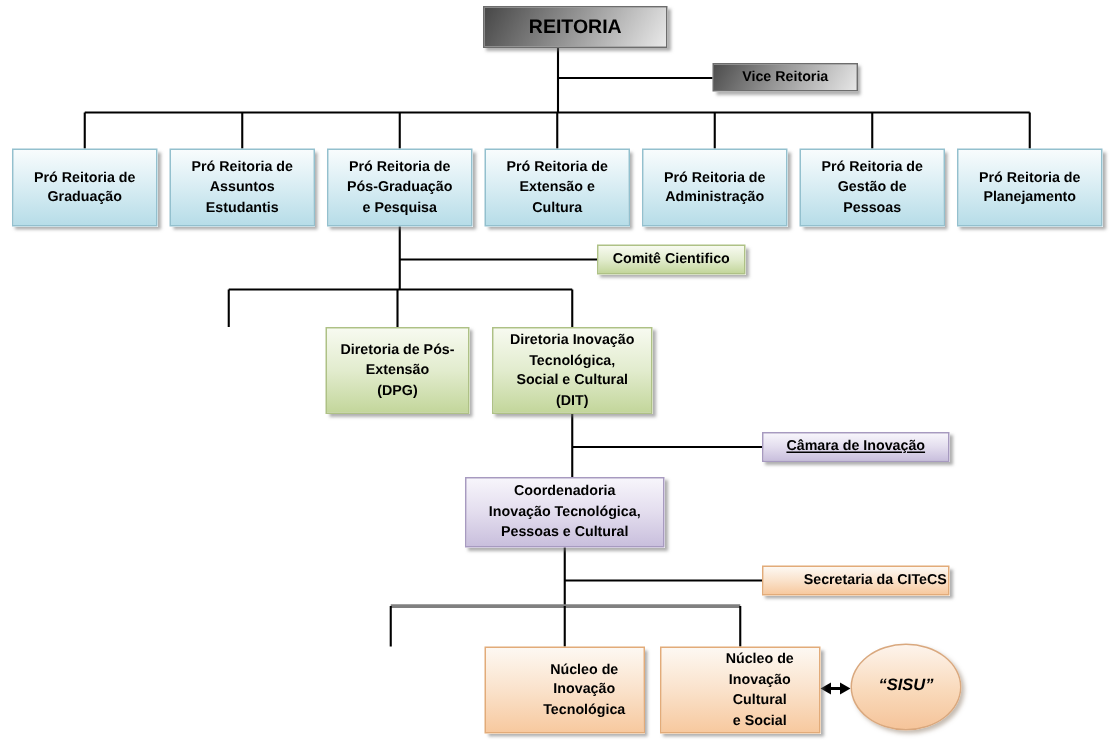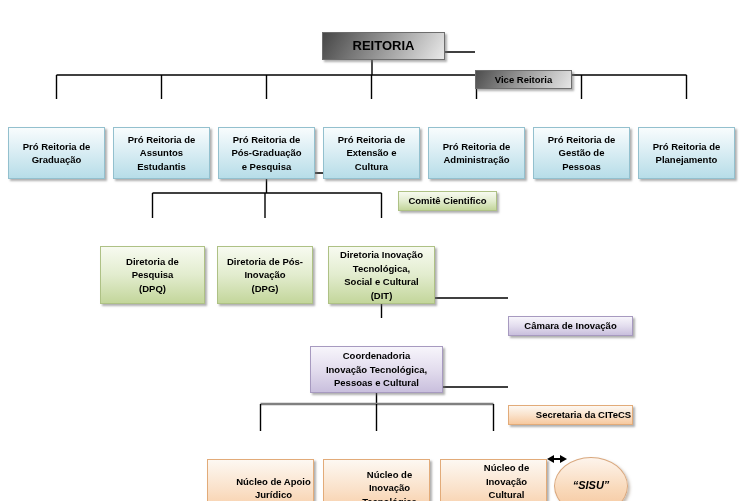--- a/index.html
+++ b/index.html
@@ -6,21 +6,20 @@
   #canvas{
     position:relative;width:744px;height:501px;background:#fff;overflow:hidden;
     font-family:"Liberation Sans",sans-serif;
   }
   #wires{position:absolute;left:0;top:0;width:744px;height:501px;}
   .box{
     position:absolute;display:flex;align-items:center;justify-content:center;
     text-align:center;font-weight:bold;color:#000;white-space:pre-line;
     box-sizing:border-box;font-size:9.5px;line-height:13.5px;
     box-shadow:2px 2px 2px rgba(110,110,110,0.55);
-    margin-top:28px;
   }
   .b-root{
     left:322px;top:4px;width:123px;height:28px;font-size:13px;
     background:linear-gradient(120deg,#474747 0%,#8f8f8f 45%,#e9e9e9 100%);
     border:1px solid #6d6d6d;
   }
   .b-vice{
     left:475px;top:42px;width:97px;height:19px;
     background:linear-gradient(120deg,#4d4d4d 0%,#969696 45%,#e6e6e6 100%);
     border:1px solid #6d6d6d;
@@ -33,31 +32,31 @@
   .b-green{
     background:linear-gradient(to bottom,#f7faf0 0%,#e2ecce 50%,#c3d69b 100%);
     border:1px solid #aec185;
   }
   .b-comite{left:398px;top:163px;width:99px;height:20px;}
   .b-dir{top:218px;height:58px;}
   .b-purple{
     background:linear-gradient(to bottom,#f7f5fb 0%,#e3ddee 50%,#c9bfdd 100%);
     border:1px solid #a79ac0;
   }
-  .b-camara{left:508px;top:288px;width:125px;height:20px;}
+  .b-camara{left:508px;top:288px;width:125px;height:20px;text-decoration:underline;}
   .b-coord{left:310px;top:318px;width:133px;height:47px;}
   .b-orange{
     background:linear-gradient(to bottom,#fdf8f2 0%,#fae2cb 50%,#f7c99f 100%);
     border:1px solid #e2ab79;
     padding-left:26px;
   }
   .b-secretaria{left:508px;top:377px;width:125px;height:20px;}
   .b-nucleo{top:431px;width:107px;height:58px;}
   .b-sisu{
-    left:554px;top:429px;width:74px;height:58px;border-radius:50%;
+    left:567px;top:429px;width:74px;height:58px;border-radius:50%;
     background:linear-gradient(to bottom,#fdf4ec 0%,#f9d9ba 55%,#f5c49a 100%);
     border:1px solid #d9a87e;font-size:11px;font-style:italic;
     box-shadow:2px 2px 3px rgba(140,120,100,0.5);
   }
 </style>
 </head>
 <body>
 
 <div id="canvas">
 
@@ -111,41 +110,36 @@
   <div class="box b-blue" style="left:428px">Pró Reitoria de
 Administração</div>
   <div class="box b-blue" style="left:533px">Pró Reitoria de
 Gestão de
 Pessoas</div>
   <div class="box b-blue" style="left:638px">Pró Reitoria de
 Planejamento</div>
 
   <div class="box b-green b-comite">Comitê Cientifico</div>
 
-  <div class="box b-green b-dir" style="left:100px;width:105px">Diretoria de
-Pesquisa
-(DPQ)</div>
   <div class="box b-green b-dir" style="left:217px;width:96px">Diretoria de Pós-
-Inovação
+Extensão
 (DPG)</div>
   <div class="box b-green b-dir" style="left:328px;width:107px">Diretoria Inovação
 Tecnológica,
 Social e Cultural
 (DIT)</div>
 
   <div class="box b-purple b-camara">Câmara de Inovação</div>
 
   <div class="box b-purple b-coord">Coordenadoria
 Inovação Tecnológica,
 Pessoas e Cultural</div>
 
   <div class="box b-orange b-secretaria">Secretaria da CITeCS</div>
 
-  <div class="box b-orange b-nucleo" style="left:207px">Núcleo de Apoio
-Jurídico</div>
   <div class="box b-orange b-nucleo" style="left:323px">Núcleo de
 Inovação
 Tecnológica</div>
   <div class="box b-orange b-nucleo" style="left:440px">Núcleo de
 Inovação Cultural
 e Social</div>
 
   <div class="box b-sisu">“SISU”</div>
 
 </div>

